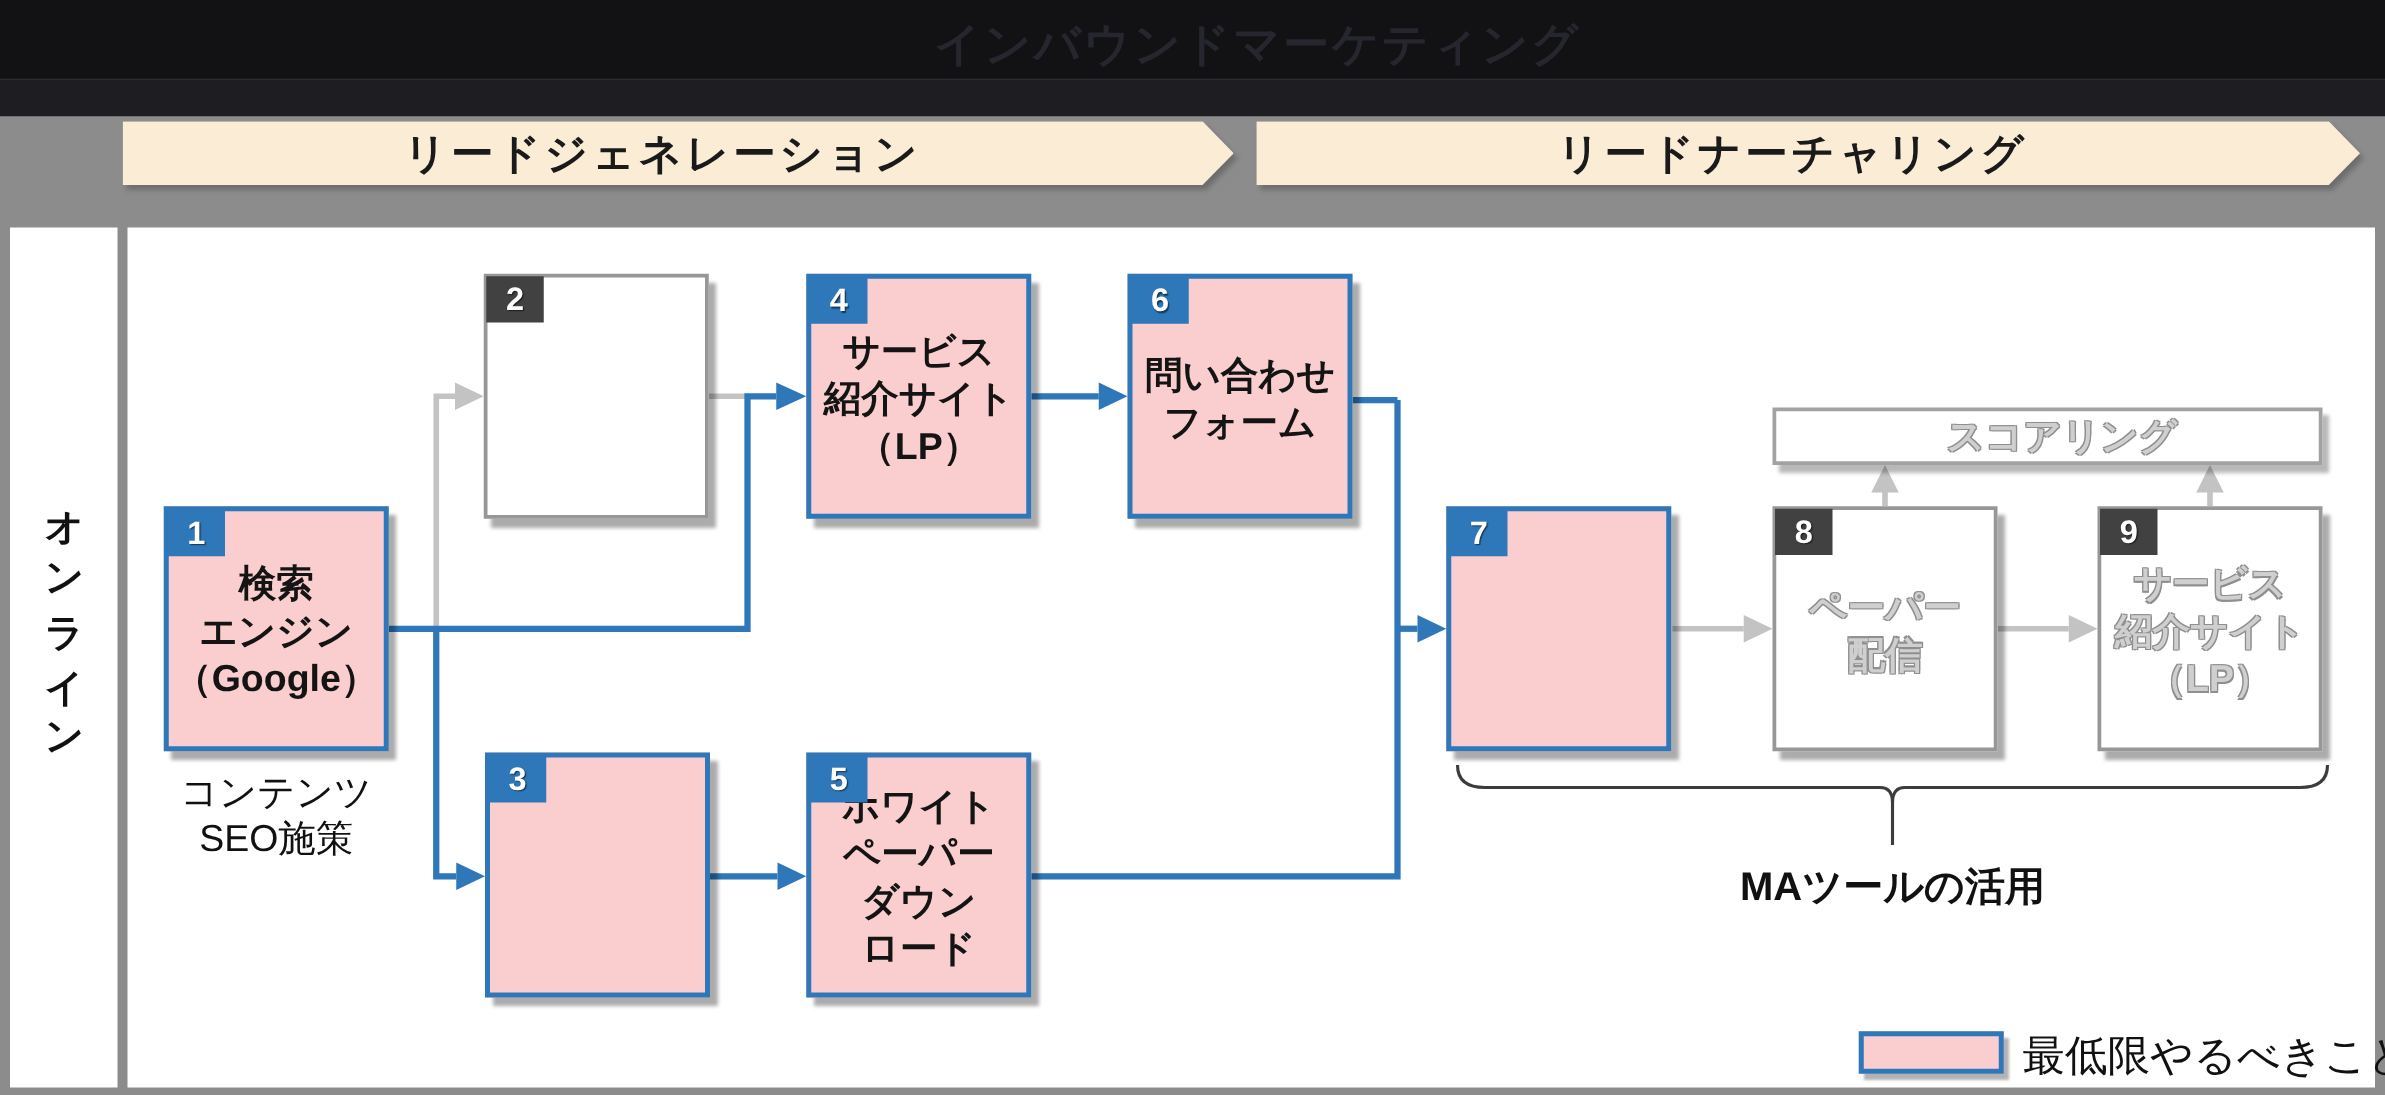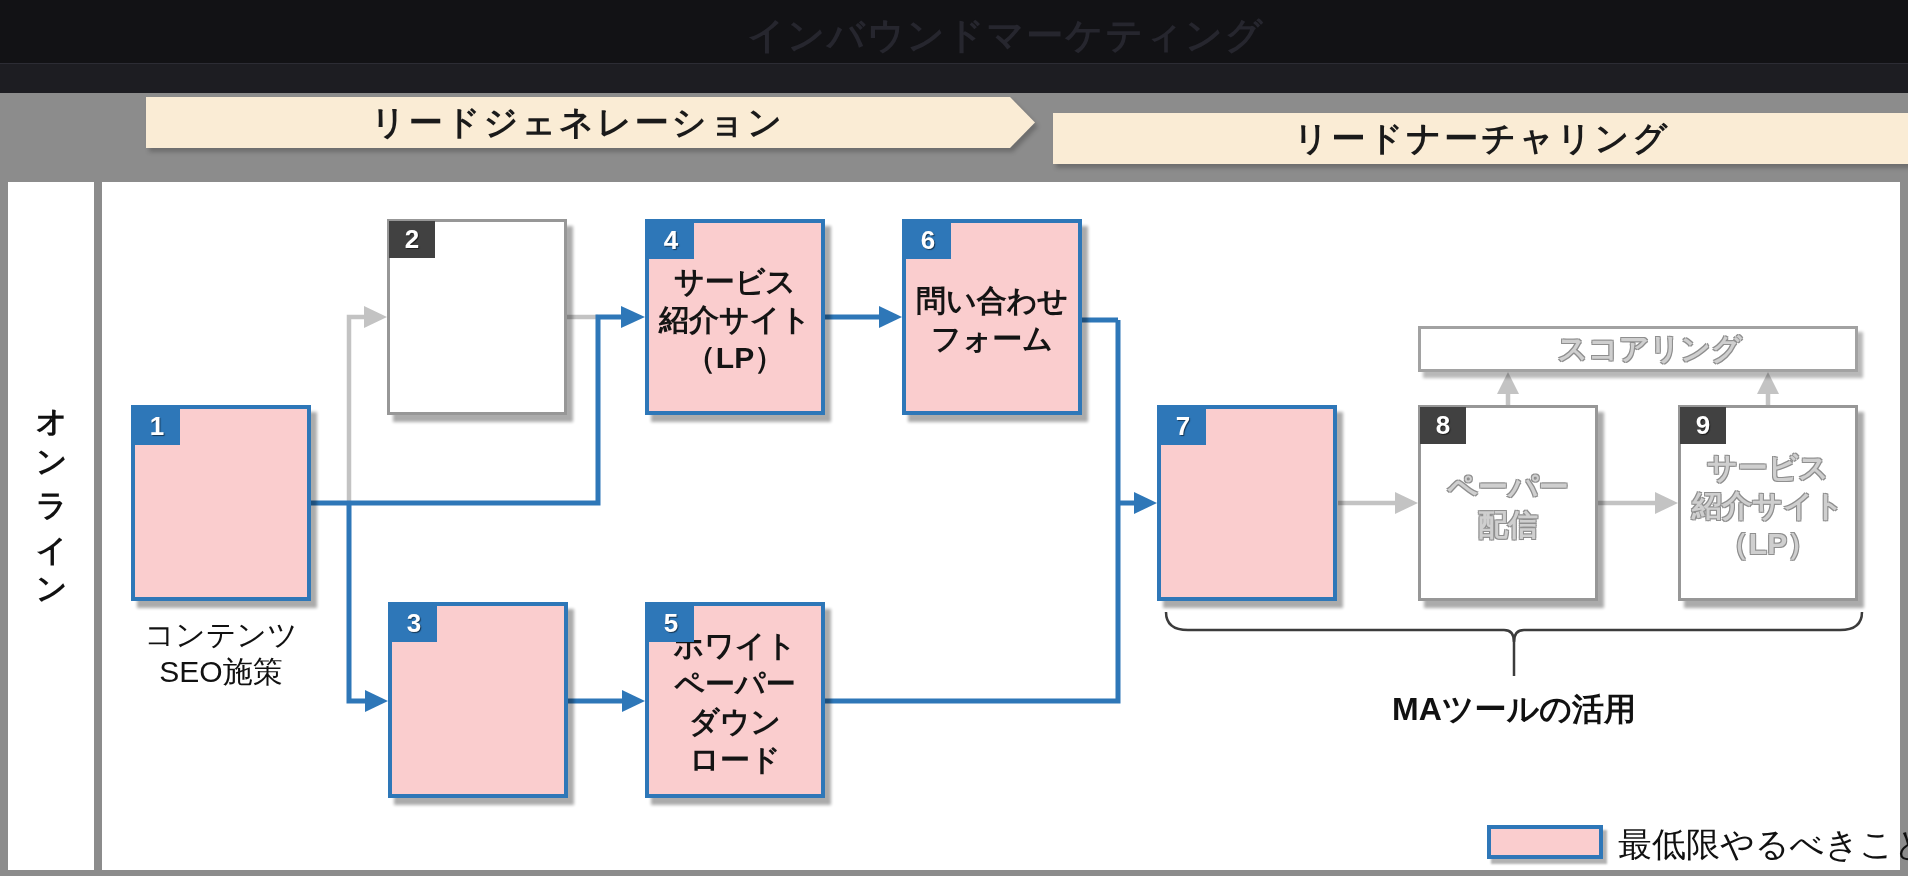--- a/index.html
+++ b/index.html
@@ -6,21 +6,21 @@
   .stage{position:relative;width:1908px;height:876px;background:#8c8c8c;overflow:hidden;
          font-family:"Liberation Sans","DejaVu Sans",sans-serif;}
   
   .header{position:absolute;left:0;top:0;width:1908px;height:92px;background:#121215;}
   .header-lower{position:absolute;left:0;top:63px;width:1908px;height:29px;background:#1d1d22;border-top:1px solid #2c2c34;}
   .main-title{position:absolute;left:1006px;top:11px;transform:translateX(-50%);
               font-size:37px;font-weight:bold;color:#26262e;letter-spacing:2px;white-space:nowrap;}
   
   .banner{position:absolute;top:97px;height:51px;background:#faecd5;
           display:flex;align-items:center;justify-content:center;
-          clip-path:polygon(0 0,calc(100% - 25px) 0,100% 50%,calc(100% - 25px) 100%,0 100%);margin-left:48px;}
+          clip-path:polygon(0 0,calc(100% - 25px) 0,100% 50%,calc(100% - 25px) 100%,0 100%);}
   .banner-wrap{position:absolute;top:97px;height:51px;filter:drop-shadow(3px 4px 2px rgba(0,0,0,0.22));}
   .banner span{font-size:34px;font-weight:bold;color:#1a1a1a;letter-spacing:3px;padding-right:25px;}
   
   .sidebar{position:absolute;left:8px;top:182px;width:86px;height:688px;background:#fff;}
   .sidebar-label{position:absolute;left:50%;top:205px;transform:translateX(-50%);
                  writing-mode:vertical-rl;font-size:31px;font-weight:bold;color:#111;letter-spacing:7px;}
   .mainpanel{position:absolute;left:102px;top:182px;width:1798px;height:688px;background:#fff;}
   
   .overlay{position:absolute;left:0;top:0;width:1908px;height:876px;pointer-events:none;}
   
@@ -60,21 +60,21 @@
     <div class="header-lower"></div>
     <span class="main-title">インバウンドマーケティング</span>
   </div>
 
   <div class="banner-wrap" style="left:98px;width:889px;">
     <div class="banner" style="left:0;top:0;width:889px;">
       <span>リードジェネレーション</span>
     </div>
   </div>
   <div class="banner-wrap" style="left:1005px;width:883px;">
-    <div class="banner" style="left:0;top:16px;width:883px;">
+    <div class="banner" style="left:0;top:0;width:883px;">
       <span>リードナーチャリング</span>
     </div>
   </div>
 
   <div class="sidebar">
     <span class="sidebar-label">オンライン</span>
   </div>
   <div class="mainpanel"></div>
 
   <svg class="overlay" viewBox="0 0 1908 876">
@@ -112,20 +112,23 @@
     </g>
 
     <g stroke="#3c3c3c" stroke-width="2.5" fill="none">
       <path d="M1166 612 Q1166 630 1188 630 L1504 630 Q1514 630 1514 642 L1514 676"></path>
       <path d="M1862 612 Q1862 630 1840 630 L1524 630 Q1514 630 1514 642"></path>
     </g>
   </svg>
 
   <div class="node pink" style="left:131px;top:405px;">
     <span class="tag">1</span>
+    <span class="lbl">検索
+エンジン
+（Google）</span>
   </div>
   <div class="node white" style="left:387px;top:219px;">
     <span class="tag">2</span>
   </div>
   <div class="node pink" style="left:388px;top:602px;">
     <span class="tag">3</span>
   </div>
   <div class="node pink" style="left:645px;top:219px;">
     <span class="tag">4</span>
     <span class="lbl">サービス

